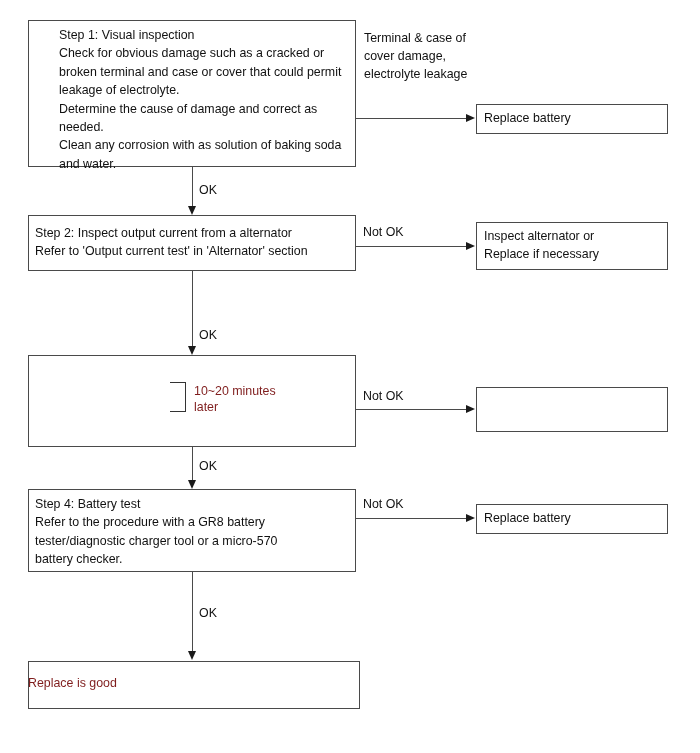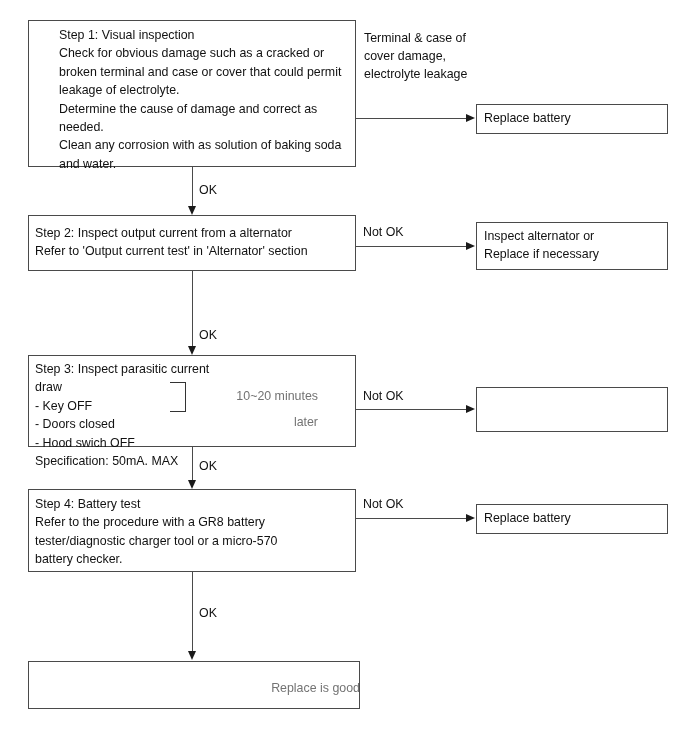--- a/index.html
+++ b/index.html
@@ -74,24 +74,24 @@
   .bracket {
     position: absolute;
     box-sizing: border-box;
     border-top: 1px solid #333333;
     border-right: 1px solid #333333;
     border-bottom: 1px solid #333333;
     border-left: none;
   }
   .centered-text {
     position: absolute;
-    text-align: right;
+    text-align: left;
     font-size: 12.4px;
-    line-height: 26px;
-    color: #737373;
+    line-height: 16px;
+    color: #7f1d1d;
   }
 </style>
 </head>
 <body>
 
 <div id="canvas">
 
   <div class="box" style="left:28px; top:20px; width:328px; height:147px;"></div>
   <div class="box-text" style="left:35px; top:26px; width:318px;margin-left:24px;">Step 1: Visual inspection
 Check for obvious damage such as a cracked or
@@ -126,25 +126,20 @@
 
   <div class="box" style="left:476px; top:222px; width:192px; height:48px;"></div>
   <div class="box-text" style="left:484px; top:227px; width:176px;">Inspect alternator or
 Replace if necessary</div>
 
   <div class="vline" style="left:192px; top:271px; height:76px;"></div>
   <div class="arrow-down" style="left:188px; top:346px;"></div>
   <div class="edge-label" style="left:199px; top:328px;">OK</div>
 
   <div class="box" style="left:28px; top:355px; width:328px; height:92px;"></div>
-  <div class="box-text" style="left:35px; top:360px; width:180px;">Step 3: Inspect parasitic current draw
- - Key OFF
- - Doors closed
- - Hood swich OFF
-   Specification: 50mA. MAX</div>
 
   <div class="bracket" style="left:170px; top:382px; width:16px; height:30px;"></div>
   <div class="centered-text" style="left:194px; top:383px; width:124px; white-space:pre-line;">10~20 minutes
 later</div>
 
   <div class="hline" style="left:356px; top:409px; width:110px;"></div>
   <div class="arrow-right" style="left:466px; top:404.5px;"></div>
   <div class="edge-label" style="left:363px; top:389px;">Not OK</div>
 
   <div class="box" style="left:476px; top:387px; width:192px; height:45px;"></div>

